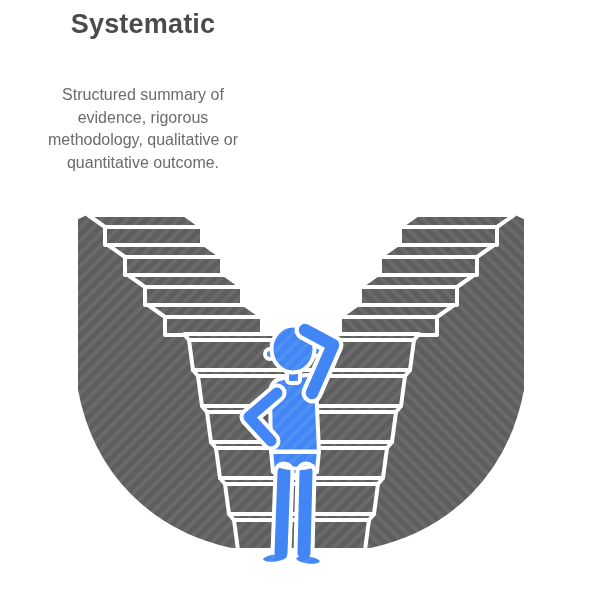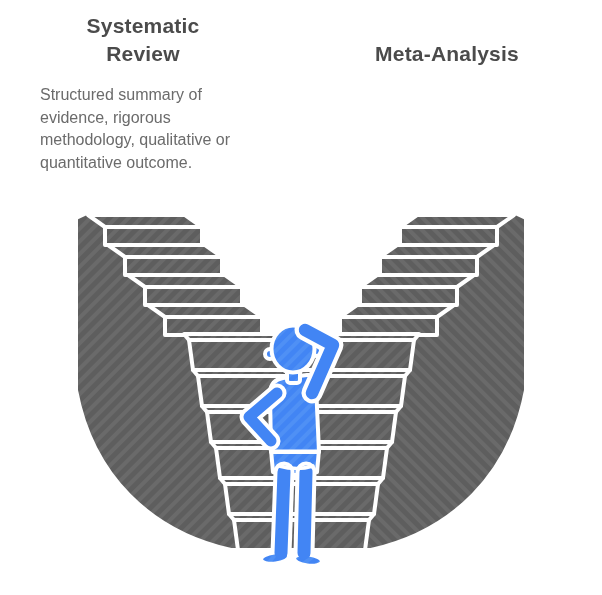--- a/index.html
+++ b/index.html
@@ -11,55 +11,50 @@
   html,body{margin:0;padding:0;background:#fff;}
   .stage{
     position:relative;width:602px;height:595px;overflow:hidden;
     background:var(--background);
     font-family:"Liberation Sans", sans-serif;
   }
   .col{position:absolute;top:10px;width:220px;display:flex;flex-direction:column;align-items:center;}
   .col-left{left:33px}
   .col-right{left:337px}
   .title{
-    display:flex;flex-direction:column;justify-content:flex-end;align-items:center;
-    height:58px;margin:0;font-size:21px;line-height:28px;font-weight:700;
+    display:flex;flex-direction:column;justify-content:flex-start;align-items:center;
+    height:58px;margin:0;font-size:27px;line-height:28px;font-weight:700;
     color:var(--heading);letter-spacing:.2px;text-align:center;
   }
   .title span{display:block}
   .desc{
     margin:16px 0 0;width:206px;font-size:16px;line-height:22.5px;
-    color:var(--body-text);
+    color:var(--body-text);text-align:center;
   }
   svg.art{position:absolute;left:0;top:0;display:block}
   .pg{fill:var(--stair-gray)} .pgs{fill:var(--stair-gray-stripe)}
   .pb{fill:var(--person-blue)} .pbs{fill:var(--person-blue-stripe)}
   .stair{fill:url(#hatchGray);stroke:var(--outline-white);stroke-width:4;stroke-linejoin:round}
   .bluefill{fill:url(#hatchBlue);stroke:var(--outline-white);stroke-width:4;stroke-linejoin:round}
   .wline{fill:none;stroke:var(--outline-white);stroke-linecap:round;stroke-linejoin:round}
   .bline{fill:none;stroke:var(--person-blue);stroke-linecap:round;stroke-linejoin:round}
 </style>
 </head>
 <body>
 
 <div class="stage">
 
   <div class="col col-left">
     <h2 class="title">
       <span>Systematic</span>
-      <span>Review</span>
     </h2>
     <p class="desc">Structured summary of evidence, rigorous methodology, qualitative or quantitative outcome.</p>
   </div>
 
   <div class="col col-right">
-    <h2 class="title">
-      <span>Meta-Analysis</span>
-      <span></span>
-    </h2>
   </div>
 
   <svg class="art" width="602" height="595" viewBox="0 0 602 595" aria-hidden="true">
     <defs>
       <pattern id="hatchGray" width="9" height="9" patternUnits="userSpaceOnUse" patternTransform="rotate(-45)">
         <rect class="pg" x="0" y="0" width="9" height="9"></rect>
         <rect class="pgs" x="0" y="0" width="9" height="4"></rect>
       </pattern>
       <pattern id="hatchBlue" width="9" height="9" patternUnits="userSpaceOnUse" patternTransform="rotate(-45)">
         <rect class="pb" x="0" y="0" width="9" height="9"></rect>

